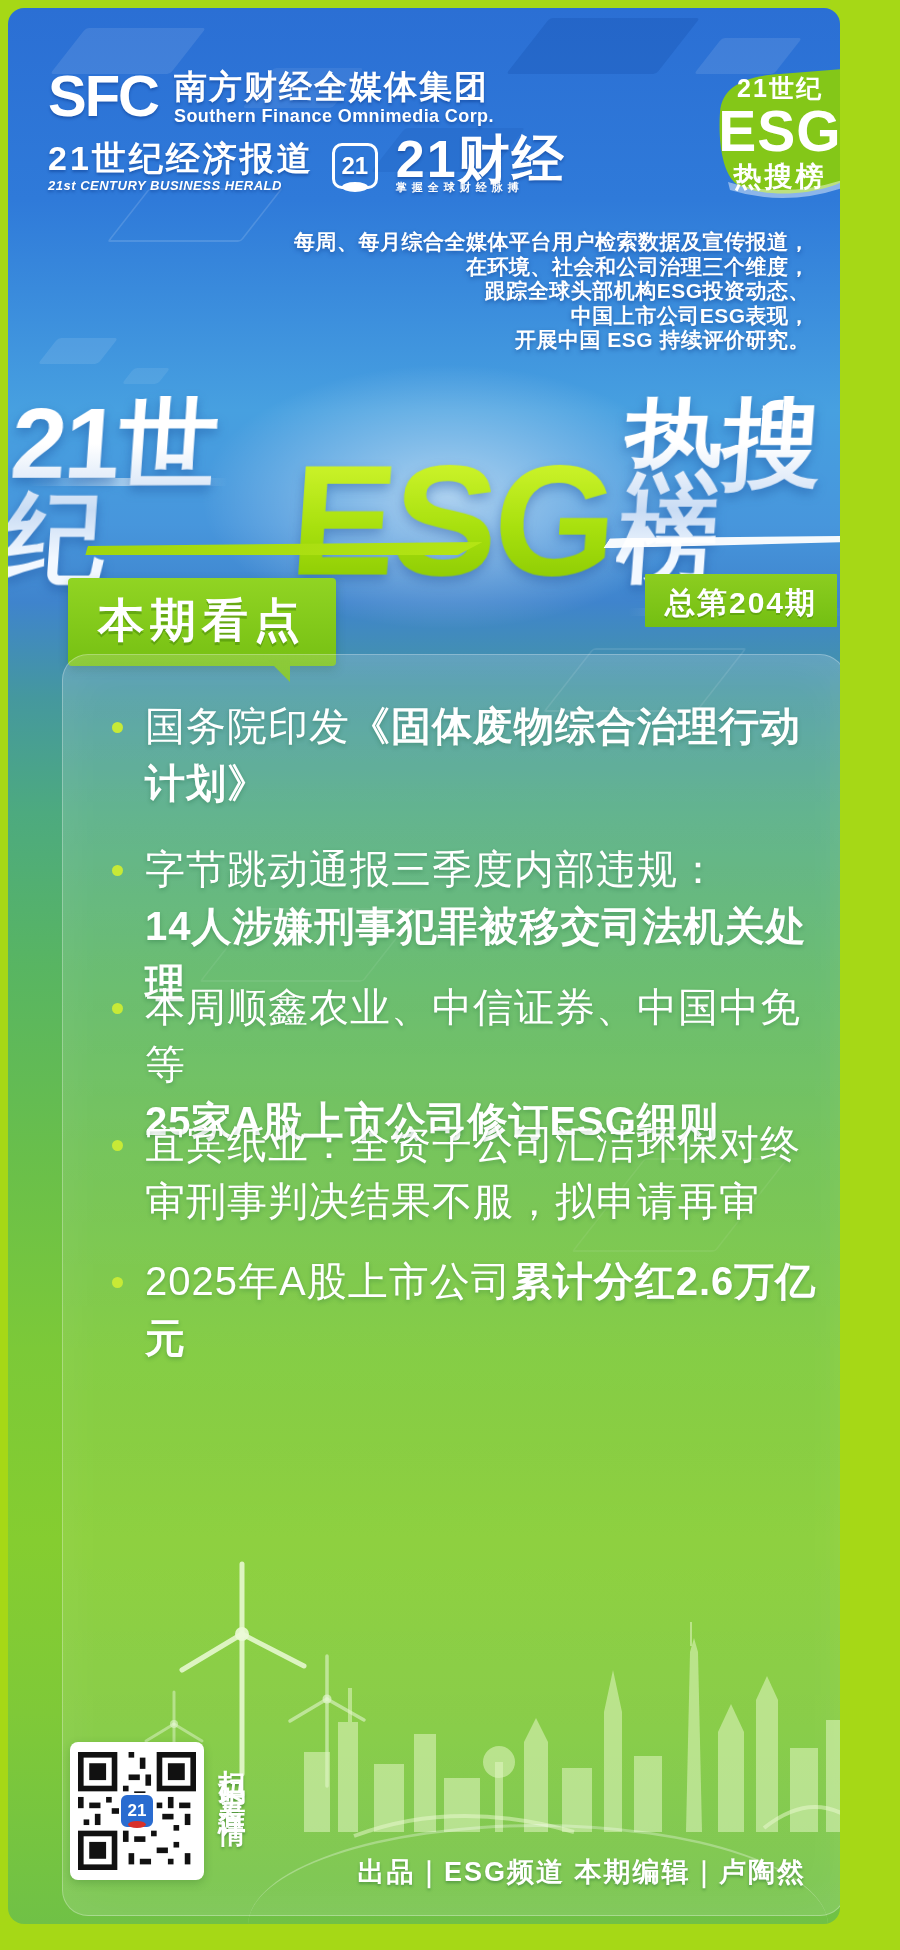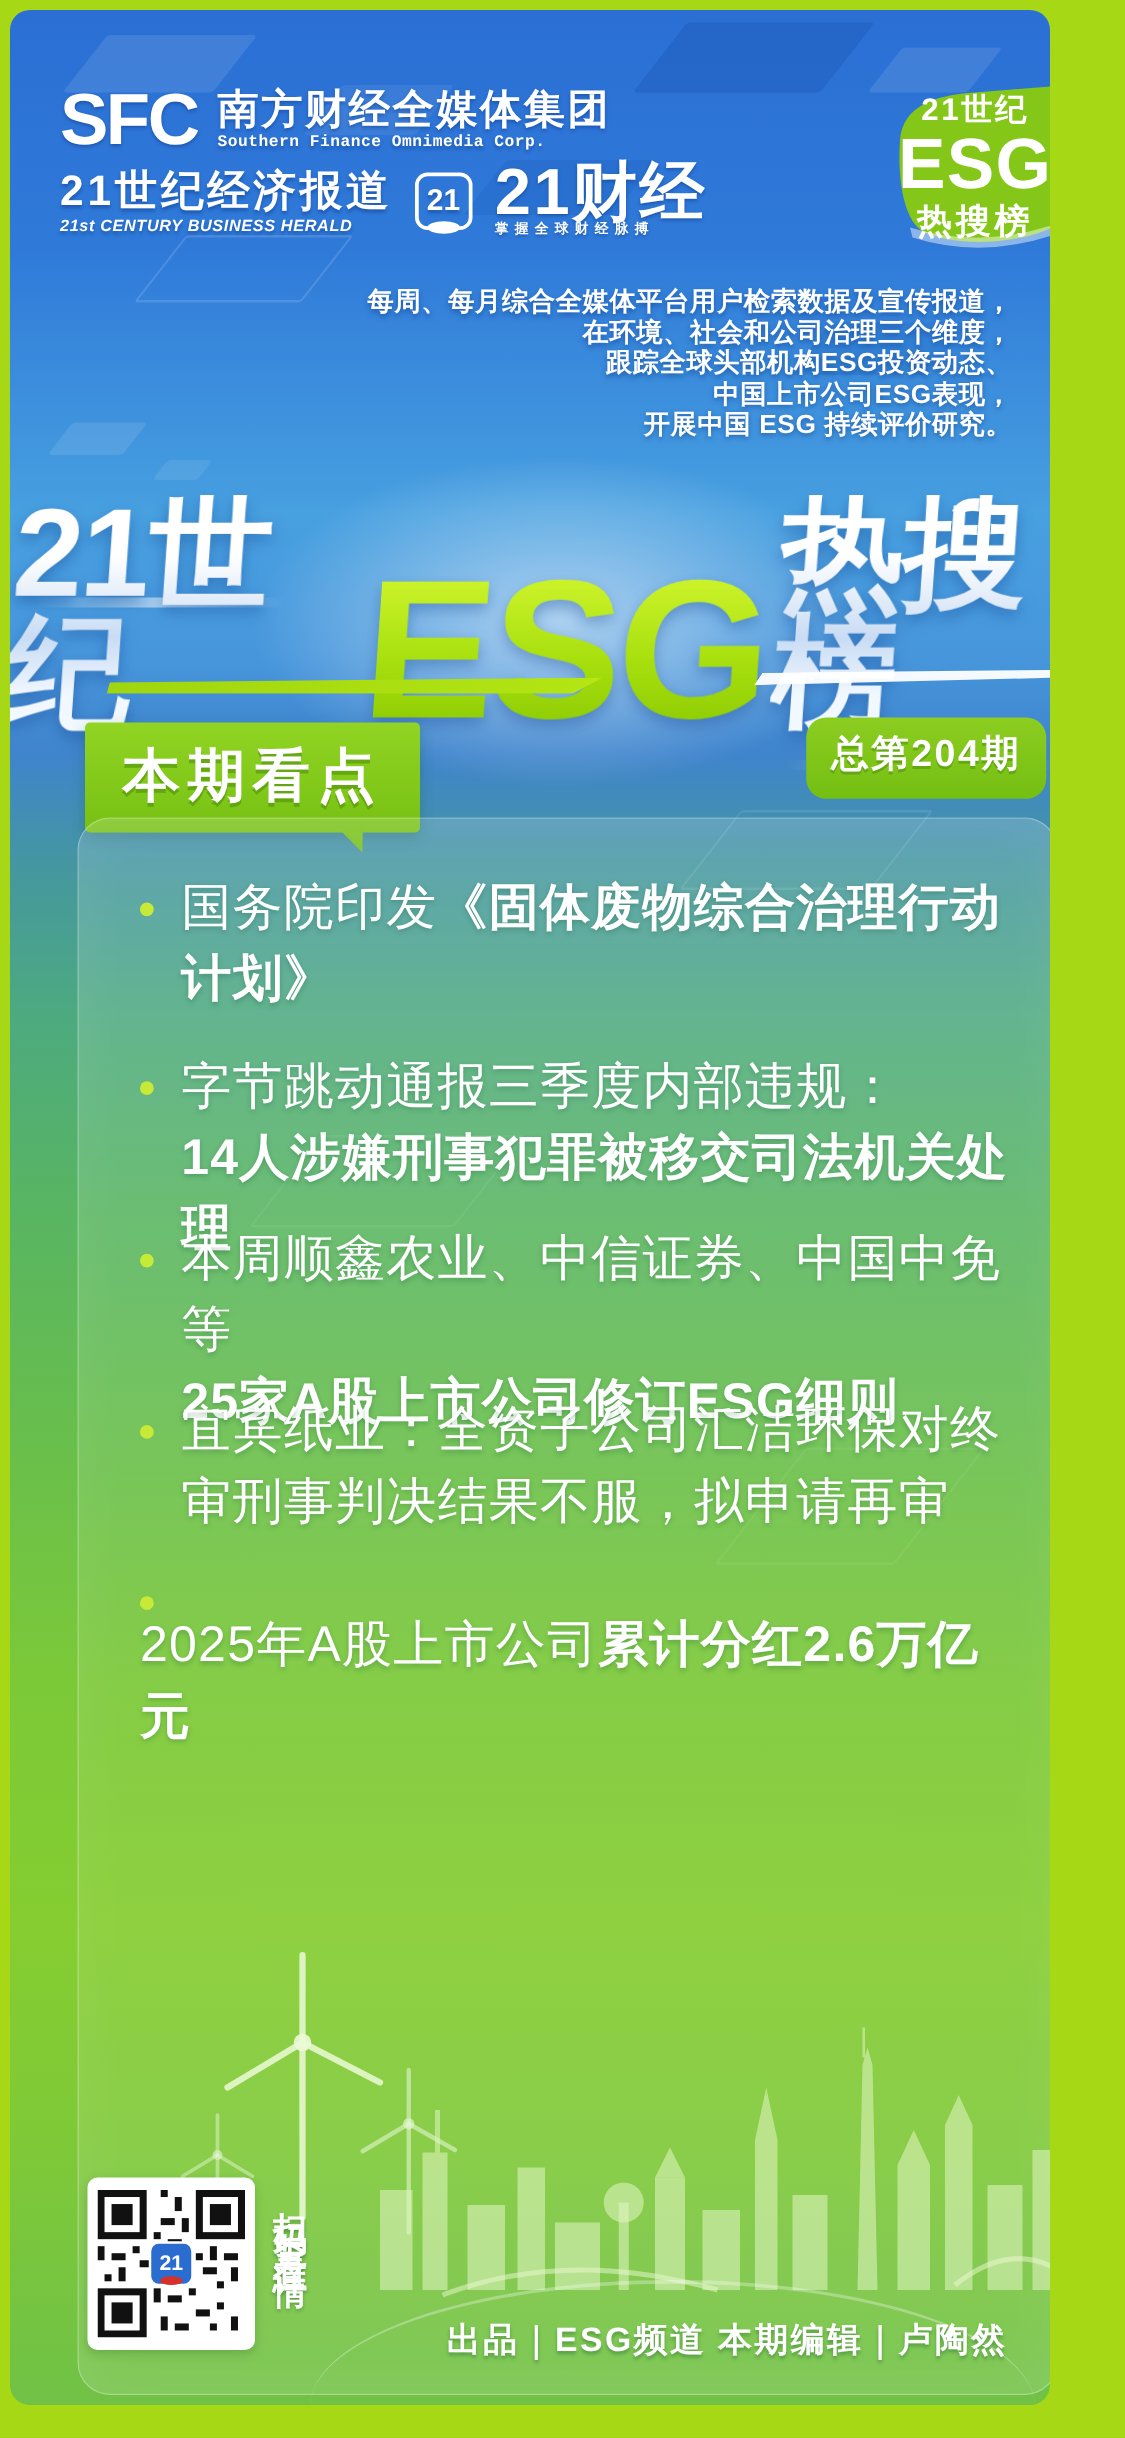--- a/index.html
+++ b/index.html
@@ -19,21 +19,21 @@
   .par.line{background:transparent;border:2px solid rgba(255,255,255,.14);}
   .streak{position:absolute;height:8px;border-radius:4px;
     background:linear-gradient(90deg,rgba(255,255,255,0),rgba(255,255,255,.55),rgba(255,255,255,0));}
   .dome{left:240px;top:1816px;width:580px;height:200px;border-radius:50%;
     border-top:3px solid rgba(255,255,255,.30);}
   
   .hdr{left:40px;top:62px;color:#fff;text-shadow:0 2px 3px rgba(6,48,128,.45);}
   .hdr-row1{display:flex;align-items:flex-start;gap:16px;}
   .sfc{font-size:58px;font-weight:900;letter-spacing:-2px;line-height:52px;}
   .grp-cn{font-size:33px;font-weight:800;letter-spacing:2px;line-height:34px;}
-  .grp-en{font-size:13px;font-weight:600;letter-spacing:.4px;margin-top:2px;font-family:Liberation Mono, monospace;}
+  .grp-en{font-size:18px;font-weight:600;letter-spacing:.4px;margin-top:2px;}
   .hdr-row2{display:flex;align-items:flex-start;gap:18px;margin-top:14px;}
   .herald-cn{font-size:34px;font-weight:800;letter-spacing:3px;line-height:34px;}
   .herald-en{font-size:13px;font-weight:700;font-style:italic;letter-spacing:.5px;margin-top:3px;}
   .app21{width:40px;height:40px;margin-top:2px;border:3px solid #fff;border-radius:10px;
     display:flex;align-items:center;justify-content:center;font-size:24px;font-weight:900;position:relative;}
   .app21 .oval{position:absolute;bottom:-6px;left:50%;transform:translateX(-50%);width:26px;height:10px;
     background:#fff;border-radius:50%;color:#2b6fd4;font-size:6px;font-weight:700;display:flex;align-items:center;justify-content:center;}
   .appname{font-size:52px;font-weight:900;letter-spacing:2px;line-height:36px;}
   .apptag{font-size:11px;font-weight:600;letter-spacing:5px;margin-top:3px;}
   
@@ -61,22 +61,22 @@
   .swoosh-g{left:78px;top:534px;width:392px;height:13px;background:linear-gradient(90deg,#9fd60e,#b4e514);
     transform:skewX(-35deg);clip-path:polygon(0 30%,100% 0,96% 100%,1% 100%);}
   .swoosh-w{left:600px;top:528px;width:248px;height:10px;background:rgba(255,255,255,.95);
     transform:skewX(-35deg) rotate(-1deg);clip-path:polygon(0 0,100% 20%,100% 80%,0 100%);}
   
   .bubble{left:60px;top:570px;padding:12px 30px 14px;background:linear-gradient(180deg,#91d423,#76c013);
     border-radius:4px;color:#fff;font-size:46px;font-weight:900;letter-spacing:6px;
     text-shadow:0 3px 0 rgba(74,140,10,.55);box-shadow:0 4px 10px rgba(20,80,40,.25);}
   .bubble:after{content:'';position:absolute;bottom:-16px;right:46px;width:0;height:0;
     border:11px solid transparent;border-top-color:#76c013;border-right-color:#76c013;}
-  .issue{left:637px;top:566px;padding:9px 20px 15px;background:linear-gradient(180deg,#8ccd20,#74bf12);
-    border-radius:16px;color:#fff;font-size:30px;font-weight:800;letter-spacing:2px;
+  .issue{left:637px;top:566px;padding:9px 20px 3px;background:linear-gradient(180deg,#8ccd20,#74bf12);
+    border-radius:1px;color:#fff;font-size:30px;font-weight:800;letter-spacing:2px;
     text-shadow:0 2px 0 rgba(74,140,10,.5);}
   
   .panel{left:54px;top:646px;width:782px;height:1260px;border-radius:26px;
     background:linear-gradient(180deg,rgba(255,255,255,.14),rgba(255,255,255,.07) 60%,rgba(255,255,255,.10));
     border:1px solid rgba(255,255,255,.30);box-shadow:inset 0 0 50px rgba(255,255,255,.07);}
   .item{position:absolute;left:104px;display:flex;width:730px;}
   .dot{width:11px;height:11px;border-radius:50%;background:#c7ea36;margin:24px 22px 0 0;flex:none;}
   .item p{margin:0;color:#fff;font-size:40px;line-height:57px;font-weight:500;letter-spacing:1px;
     text-shadow:0 2px 4px rgba(20,90,50,.30);width:696px;}
   .item p b{font-weight:900;}
@@ -188,21 +188,21 @@
     <p><span>字节跳动通报三季度内部违规：</span><b>14人涉嫌刑事犯罪被移交司法机关处理</b></p>
   </div>
   <div class="item stack" style="top:971px;">
     <span class="dot"></span>
     <p><span>本周顺鑫农业、中信证券、中国中免等</span><b>25家A股上市公司修订ESG细则</b></p>
   </div>
   <div class="item" style="top:1108px;">
     <span class="dot"></span>
     <p><span>宜宾纸业：全资子公司汇洁环保对终审刑事判决结果不服，拟申请再审</span><b></b></p>
   </div>
-  <div class="item" style="top:1245px;flex-direction:column;">
+  <div class="item" style="top:1245px;">
     <span class="dot"></span>
     <p><span>2025年A股上市公司</span><b>累计分红2.6万亿元</b></p>
   </div>
 
   <svg class="abs turbines" width="290" height="280" viewBox="0 0 290 280">
     <g stroke="rgba(235,250,215,.85)" stroke-width="5" stroke-linecap="round">
       <line x1="130" y1="110" x2="130" y2="250"></line>
       <line x1="130" y1="110" x2="130" y2="40"></line>
       <line x1="130" y1="110" x2="192" y2="142"></line>
       <line x1="130" y1="110" x2="70" y2="146"></line>

